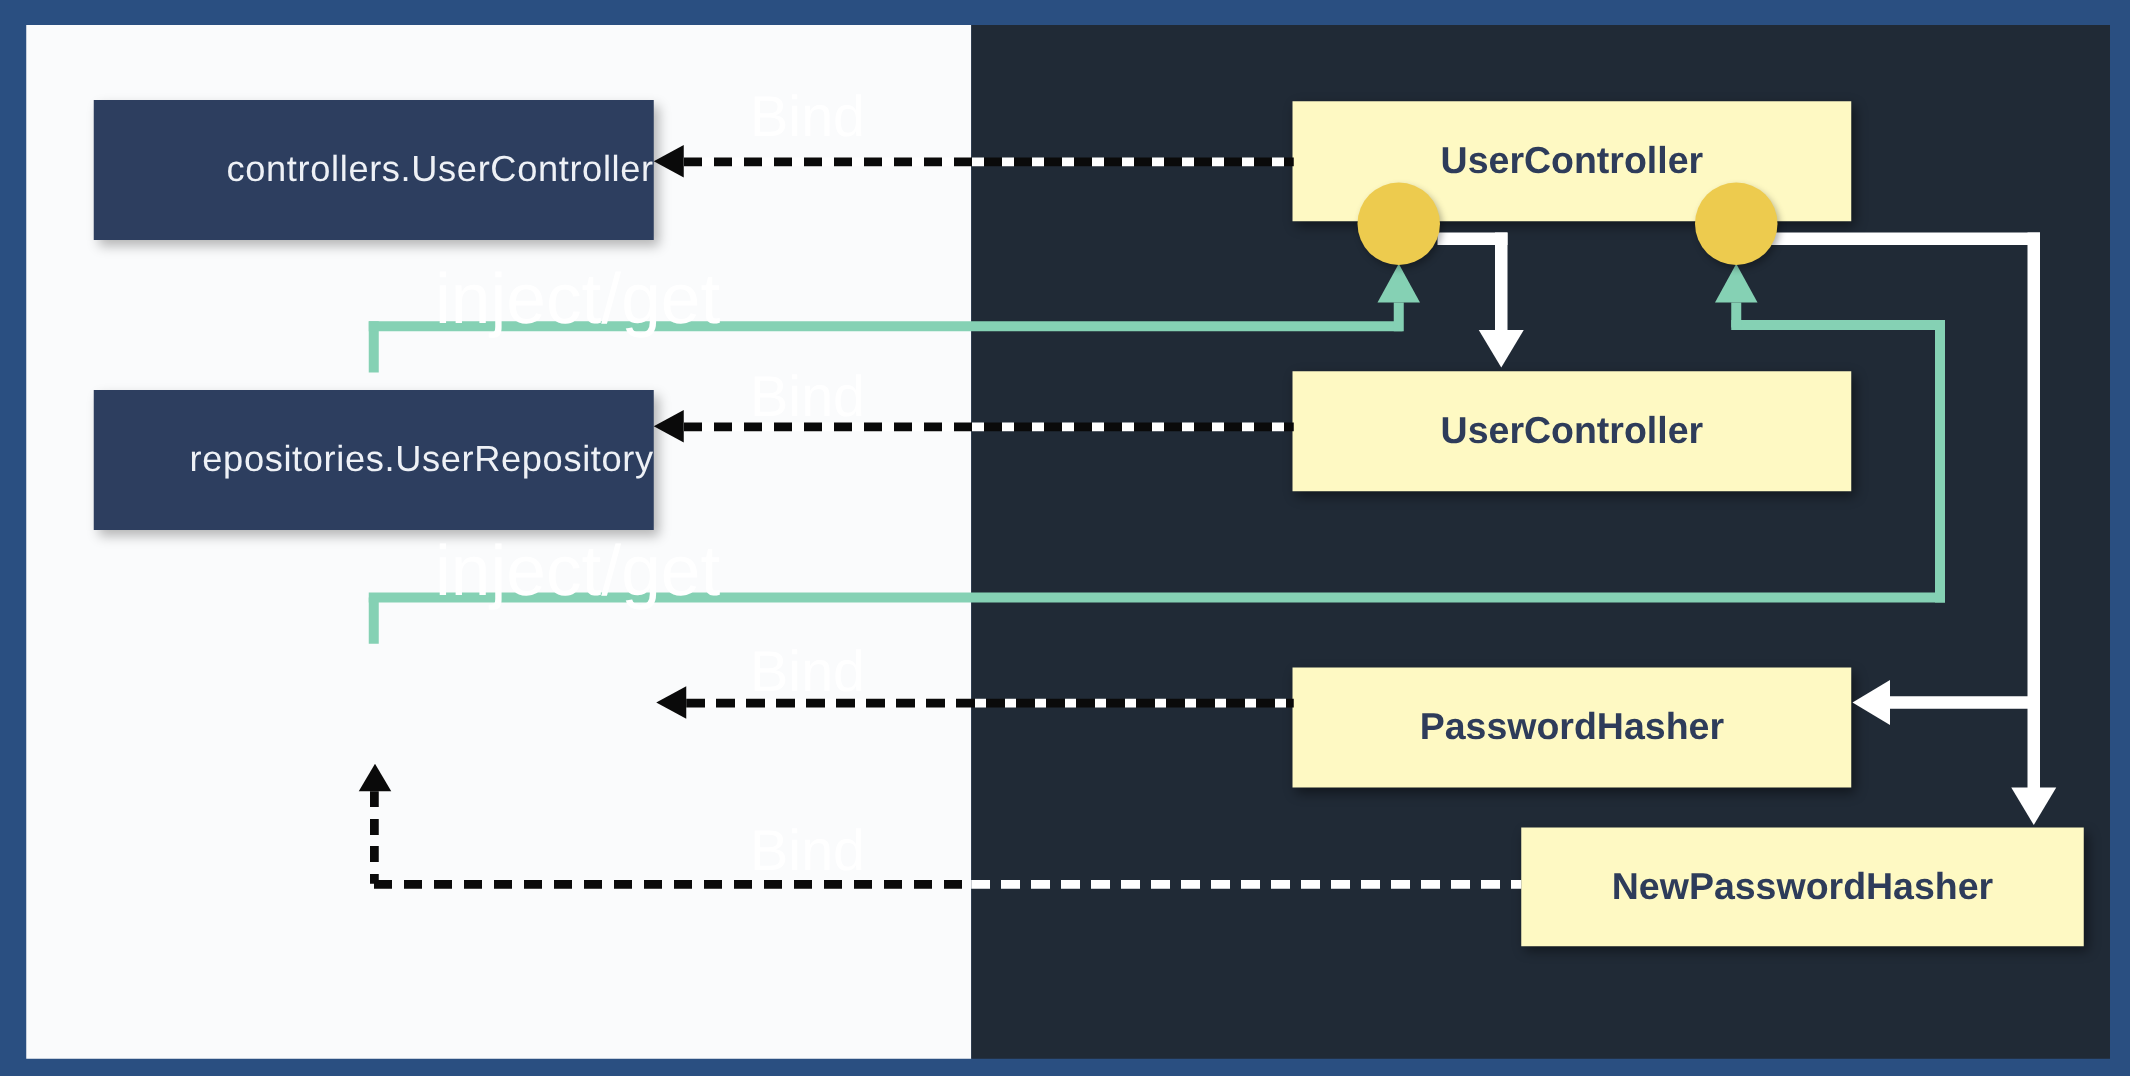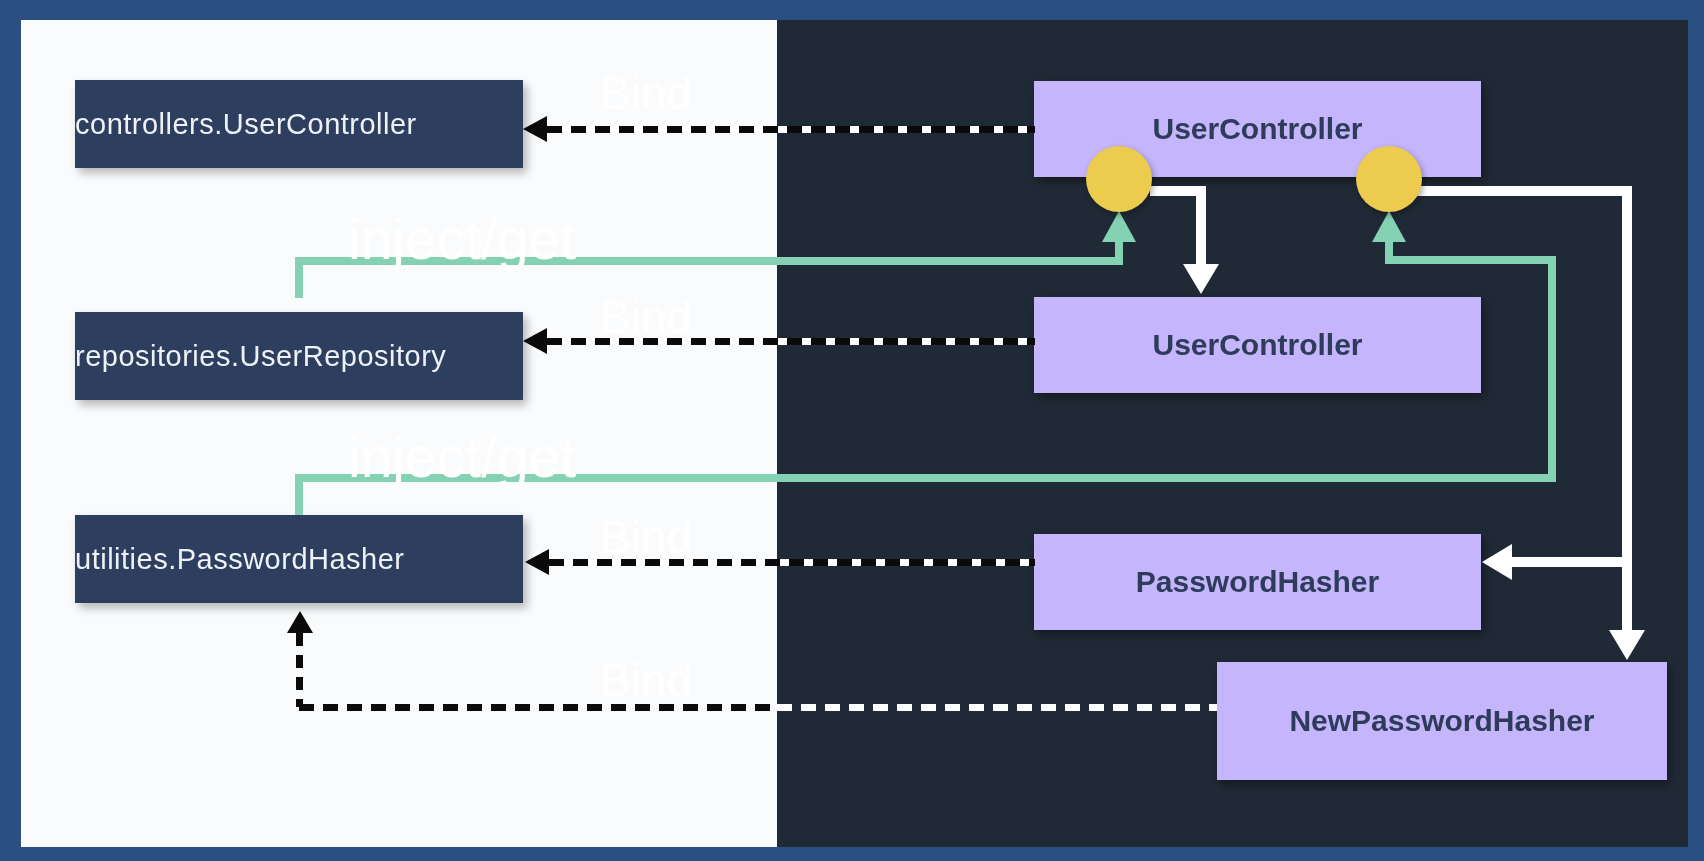--- a/index.html
+++ b/index.html
@@ -9,38 +9,38 @@
     background:var(--frame,#2a4f81);
     overflow:hidden;
     font-family:"Liberation Sans", sans-serif;
   }
   .panel{position:absolute;top:20px;height:827px;}
   #panel-light{left:21px;width:756px;background:var(--panel-light,#fafbfc);}
   #panel-dark{left:777px;width:911px;background:var(--panel-dark,#202a36);}
 
   
   .lbox{
-    position:absolute;left:75px;width:448px;height:88px;
+    position:absolute;left:75px;width:448px;height:112px;
     background:var(--box-navy,#2d3e5f);
     color:var(--box-navy-text,#eef1f6);
-    display:flex;align-items:center;justify-content:flex-start;
+    display:flex;align-items:center;justify-content:flex-end;
     font-size:29px;font-weight:400;letter-spacing:.5px;
     box-shadow:4px 5px 9px rgba(0,0,0,.28);
     z-index:3;
   }
   .rbox{
     position:absolute;left:1034px;width:447px;height:96px;
-    background:#c4b5fd;
+    background:#fef9c3;
     color:var(--right-box-text,#2e3c5a);
     display:flex;align-items:center;justify-content:center;
     font-size:30px;font-weight:700;
     box-shadow:3px 4px 9px rgba(0,0,0,.45);
     z-index:3;
   }
-  #rbox-newpasswordhasher{left:1217px;top:662px;width:450px;height:118px;}
+  #rbox-newpasswordhasher{left:1217px;top:662px;width:450px;height:95px;}
 
   
   .edge-label{
     position:absolute;color:#ffffff;line-height:1;white-space:nowrap;z-index:6;
   }
   .bind-label{font-size:46px;}
   .inject-label{font-size:57px;}
 
   
   .seg{position:absolute;z-index:4;}
@@ -120,23 +120,20 @@
 
   <div id="panel-light" class="panel"></div>
   <div id="panel-dark" class="panel"></div>
 
   <div class="lbox" style="top:80px">
     <span>controllers.UserController</span>
   </div>
   <div class="lbox" style="top:312px">
     <span>repositories.UserRepository</span>
   </div>
-  <div class="lbox" style="top:515px">
-    <span>utilities.PasswordHasher</span>
-  </div>
 
   <div class="rbox" style="top:81px">
     <span>UserController</span>
   </div>
   <div class="rbox" style="top:297px">
     <span>UserController</span>
   </div>
   <div class="rbox" style="top:534px">
     <span>PasswordHasher</span>
   </div>

